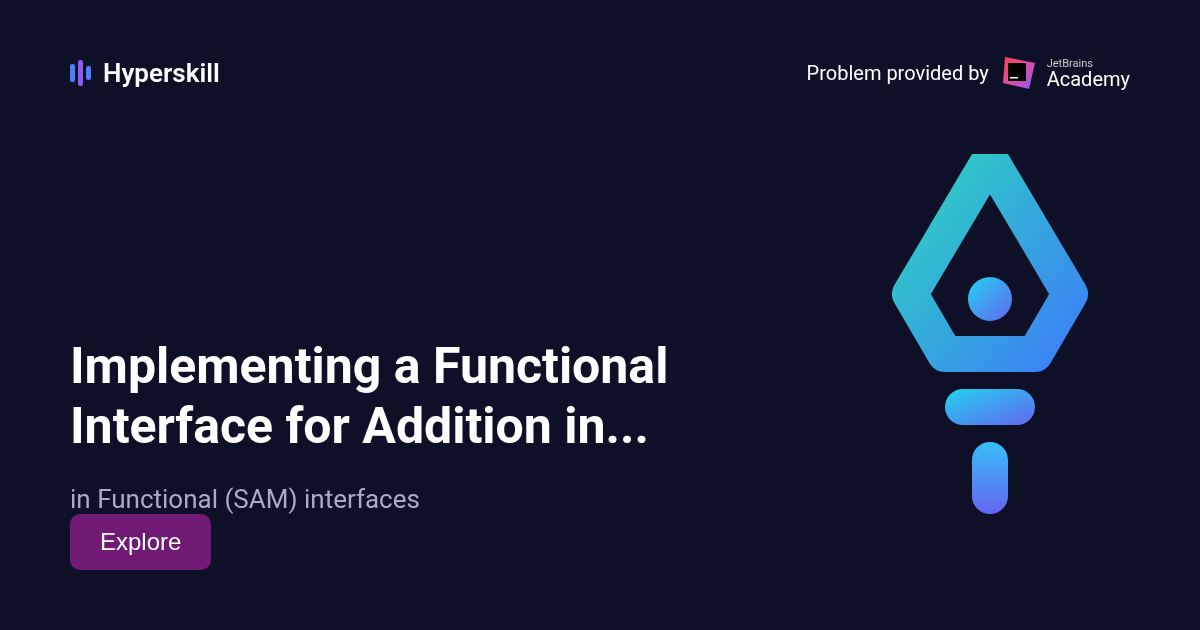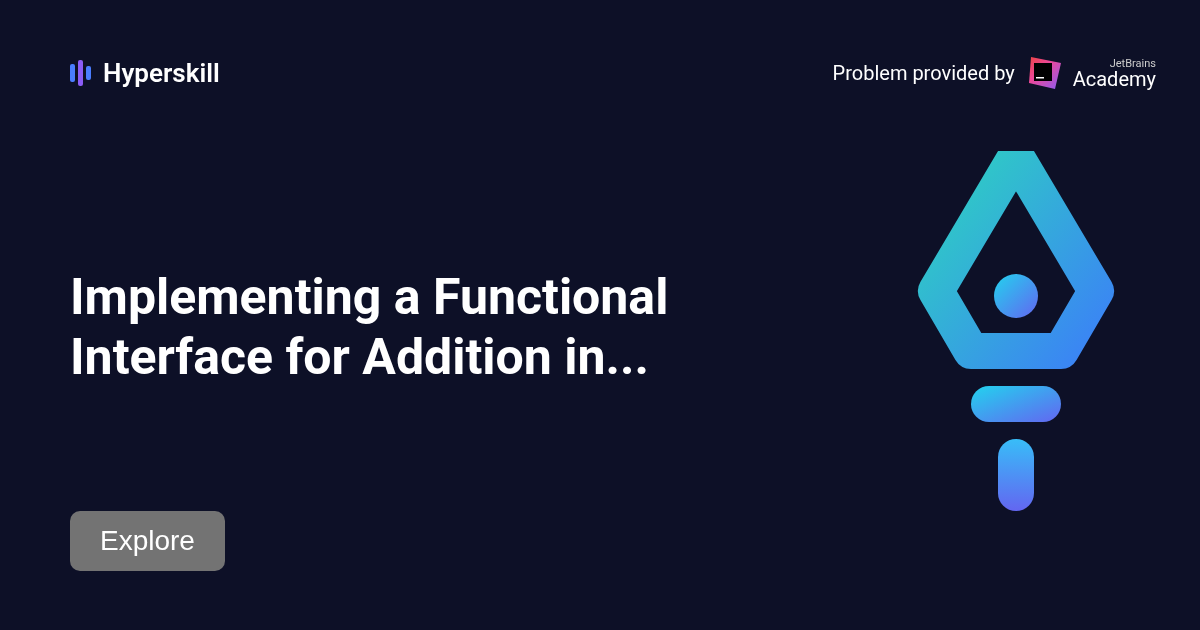--- a/index.html
+++ b/index.html
@@ -6,21 +6,21 @@
     body {
       width: 1200px;
       height: 630px;
       background: #0d1027;
       font-family: -apple-system, BlinkMacSystemFont, 'Segoe UI', Roboto, Helvetica, Arial, sans-serif;
       color: #ffffff;
       overflow: hidden;
       position: relative;
     }
     .container {
-      padding: 55px 44px 60px 70px;
+      padding: 55px 70px 60px 70px;
       height: 100%;
       display: flex;
       flex-direction: column;
     }
     .header {
       display: flex;
       justify-content: space-between;
       align-items: center;
       margin-bottom: 80px;
     }
@@ -64,37 +64,36 @@
     }
     .jb-icon {
       width: 36px;
       height: 36px;
       position: relative;
     }
     .jb-text {
       display: flex;
       flex-direction: column;
       line-height: 1;
-      align-items: flex-end;
     }
     .jb-text .small {
       font-size: 11px;
       color: #cccccc;
       font-weight: 400;
     }
     .jb-text .big {
       font-size: 20px;
       color: #ffffff;
       font-weight: 400;
     }
     .content {
       flex: 1;
       display: flex;
       justify-content: space-between;
-      align-items: center;
+      align-items: flex-end;
     }
     .text-block {
       max-width: 740px;
     }
     .title {
       font-size: 50px;
       font-weight: 700;
       line-height: 1.2;
       margin-bottom: 28px;
       color: #ffffff;
@@ -108,23 +107,23 @@
       width: 220px;
       height: 360px;
       position: relative;
       margin-right: 30px;
       margin-top: -20px;
     }
     .cta {
       margin-top: auto;
     }
     .explore-btn {
-      background: #737373;
-      color: #ffffff;
-      font-size: 28px;
+      background: #701a75;
+      color: #ffffff;
+      font-size: 24px;
       font-weight: 500;
       padding: 14px 30px;
       border: none;
       border-radius: 10px;
       cursor: pointer;
     }
   </style>
 </head>
 <body>
 
@@ -159,20 +158,21 @@
           <span class="small">JetBrains</span>
           <span class="big">Academy</span>
         </div>
       </div>
     </div>
   </div>
 
   <div class="content">
     <div class="text-block">
       <h1 class="title">Implementing a Functional Interface for Addition in...</h1>
+      <p class="subtitle">in Functional (SAM) interfaces</p>
     </div>
     <div class="illustration">
       <svg width="220" height="360" viewBox="0 0 220 360">
         <defs>
           <linearGradient id="grad1" x1="0%" y1="0%" x2="100%" y2="100%">
             <stop offset="0%" stop-color="#2dd4bf"></stop>
             <stop offset="100%" stop-color="#3b82f6"></stop>
           </linearGradient>
           <linearGradient id="grad2" x1="0%" y1="0%" x2="100%" y2="100%">
             <stop offset="0%" stop-color="#22d3ee"></stop>

